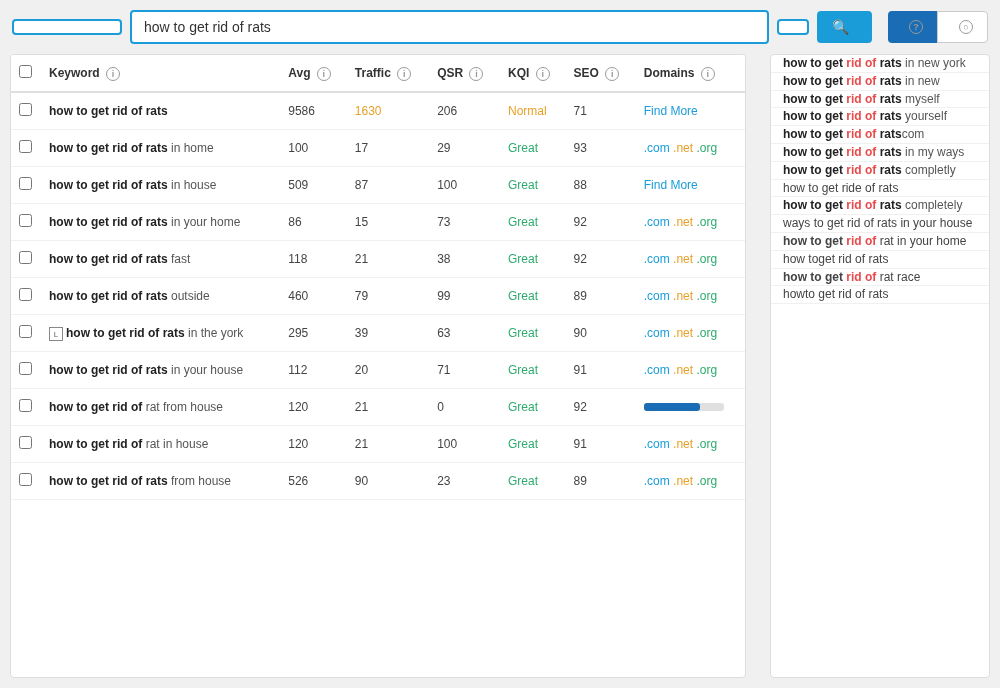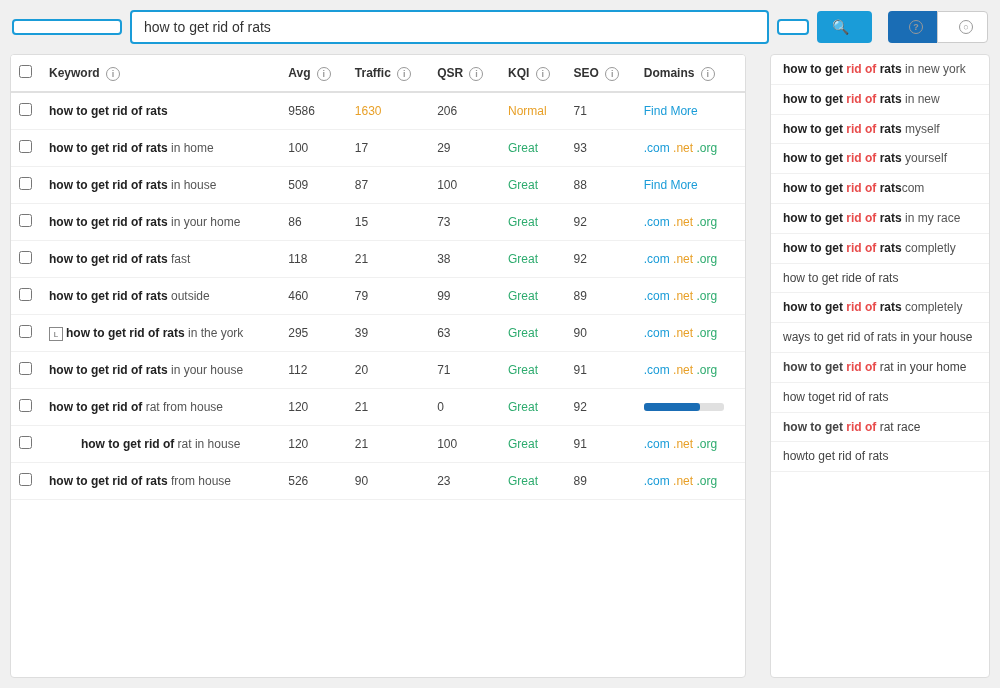--- a/index.html
+++ b/index.html
@@ -43,21 +43,21 @@
     .domain-net { color: #e8a028; }
     .domain-org { color: #2dab6e; }
     .traffic-orange { color: #e8a028; font-weight: 500; }
     .progress-bar-wrap { background: #e0e0e0; border-radius: 3px; height: 8px; width: 80px; }
     .progress-bar-fill { background: #1a6db5; border-radius: 3px; height: 8px; }
     .info-icon { display: inline-block; width: 14px; height: 14px; border-radius: 50%; border: 1px solid #999; color: #999; font-size: 9px; text-align: center; line-height: 13px; margin-left: 3px; cursor: pointer; }
     .copy-icon { display: inline-block; width: 14px; height: 14px; border: 1px solid #888; font-size: 8px; text-align: center; line-height: 13px; margin-right: 3px; color: #666; }
 
     
     .right-sidebar { width: 220px; background: white; border-radius: 4px; border: 1px solid #ddd; overflow: auto; }
-    .sidebar-item { padding: 6px 12px; font-size: 12px; color: #444; border-bottom: 1px solid #f0f0f0; cursor: pointer; line-height: 1.4; }
+    .sidebar-item { padding: 0 12px; font-size: 12px; color: #444; border-bottom: 1px solid #f0f0f0; cursor: pointer; line-height: 1.4; }
   </style>
 </head>
 <body>
 
 <div class="app-container">
 
   <div class="top-bar">
     <div class="phrase-dropdown">
       <span></span>
       <span class="arrow"></span>
@@ -208,21 +208,21 @@
               <td>92</td>
               <td>
                 <div class="progress-bar-wrap">
                   <div class="progress-bar-fill" style="width: 70%;"></div>
                 </div>
               </td>
             </tr>
             <tr>
               <td><input type="checkbox" style=""></td>
               <td>
-                <div style="line-height: 1.5; text-align: center;"><span class="keyword-main">how to get rid of</span><span class="keyword-suffix"> rat in house</span></div>
+                <div style="line-height: 1.5;"><span class="keyword-main">how to get rid of</span><span class="keyword-suffix"> rat in house</span></div>
               </td>
               <td>120</td>
               <td>21</td>
               <td>100</td>
               <td class="status-great">Great</td>
               <td>91</td>
               <td><span class="domain-com">.com</span><span class="domain-net"> .net</span><span class="domain-org"> .org</span></td>
             </tr>
             <tr>
               <td><input type="checkbox" style=""></td>
@@ -240,21 +240,21 @@
       </table>
     </div>
 
     <div class="right-sidebar">
       <div id="sidebar-list">
           <div class="sidebar-item"><span style="font-weight: 700; color: rgb(34, 34, 34);"><span>how to get </span><span style="color: rgb(232, 75, 75);">rid of</span><span> rats</span></span><span style="color: rgb(85, 85, 85);"> in new york</span></div>
           <div class="sidebar-item"><span style="font-weight: 700; color: rgb(34, 34, 34);"><span>how to get </span><span style="color: rgb(232, 75, 75);">rid of</span><span> rats</span></span><span style="color: rgb(85, 85, 85);"> in new</span></div>
           <div class="sidebar-item"><span style="font-weight: 700; color: rgb(34, 34, 34);"><span>how to get </span><span style="color: rgb(232, 75, 75);">rid of</span><span> rats</span></span><span style="color: rgb(85, 85, 85);"> myself</span></div>
           <div class="sidebar-item"><span style="font-weight: 700; color: rgb(34, 34, 34);"><span>how to get </span><span style="color: rgb(232, 75, 75);">rid of</span><span> rats</span></span><span style="color: rgb(85, 85, 85);"> yourself</span></div>
           <div class="sidebar-item"><span style="font-weight: 700; color: rgb(34, 34, 34);"><span>how to get </span><span style="color: rgb(232, 75, 75);">rid of</span><span> rats</span></span><span style="color: rgb(85, 85, 85);">com</span></div>
-          <div class="sidebar-item"><span style="font-weight: 700; color: rgb(34, 34, 34);"><span>how to get </span><span style="color: rgb(232, 75, 75);">rid of</span><span> rats</span></span><span style="color: rgb(85, 85, 85);"> in my race</span></div>
+          <div class="sidebar-item"><span style="font-weight: 700; color: rgb(34, 34, 34);"><span>how to get </span><span style="color: rgb(232, 75, 75);">rid of</span><span> rats</span></span><span style="color: rgb(85, 85, 85);"> in my ways</span></div>
           <div class="sidebar-item"><span style="font-weight: 700; color: rgb(34, 34, 34);"><span>how to get </span><span style="color: rgb(232, 75, 75);">rid of</span><span> rats</span></span><span style="color: rgb(85, 85, 85);"> completly</span></div>
           <div class="sidebar-item">how to get ride of rats</div>
           <div class="sidebar-item"><span style="font-weight: 700; color: rgb(34, 34, 34);"><span>how to get </span><span style="color: rgb(232, 75, 75);">rid of</span><span> rats</span></span><span style="color: rgb(85, 85, 85);"> completely</span></div>
           <div class="sidebar-item">ways to get rid of rats in your house</div>
           <div class="sidebar-item"><span style="font-weight: 700;">how to get </span><span style="color: rgb(232, 75, 75); font-weight: 700;">rid of</span><span> rat in your home</span></div>
           <div class="sidebar-item">how toget rid of rats</div>
           <div class="sidebar-item"><span style="font-weight: 700;">how to get </span><span style="color: rgb(232, 75, 75); font-weight: 700;">rid of</span><span> rat race</span></div>
           <div class="sidebar-item">howto get rid of rats</div>
         </div>
     </div>

